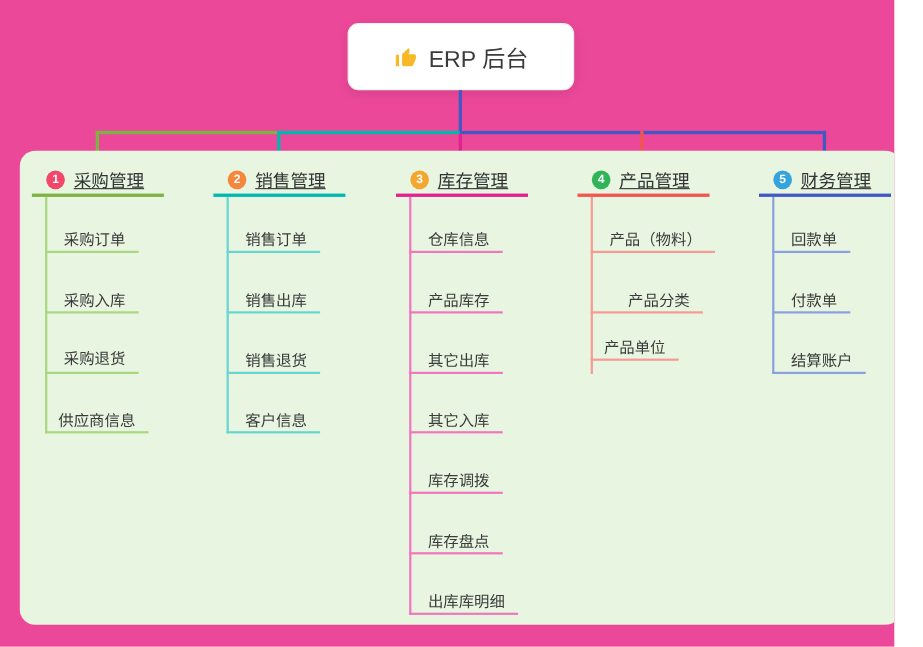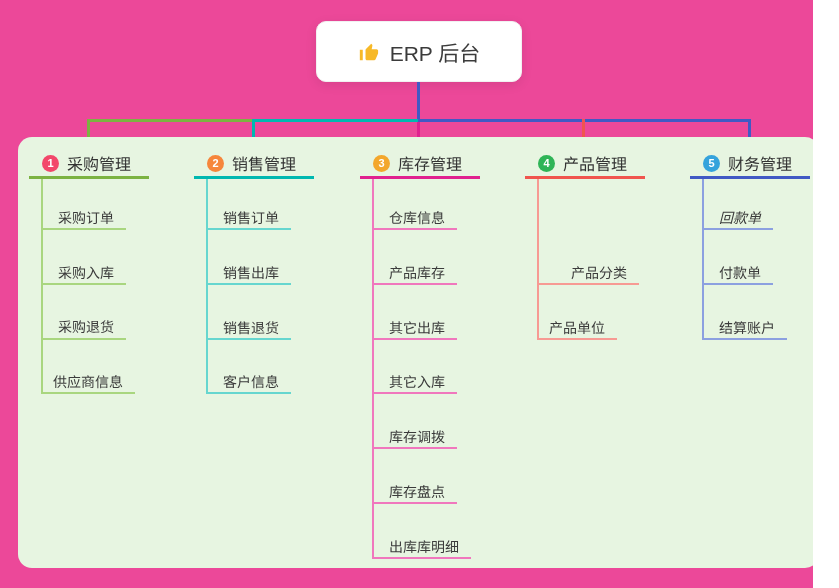--- a/index.html
+++ b/index.html
@@ -19,21 +19,21 @@
   .stem{left:417px;top:82px;width:3px;height:38px;}
 
   
   .panel{position:absolute;left:18px;top:137px;width:801px;height:431px;border-radius:14px;}
 
   
   .branch-header{position:absolute;top:150px;height:26px;display:flex;align-items:center;gap:8px;
     padding-left:13px;cursor:pointer;}
   .badge{width:17px;height:17px;border-radius:50%;color:#fff;font-size:11px;font-weight:700;
     display:flex;align-items:center;justify-content:center;flex:none;}
-  .branch-label{font-size:16px;font-weight:500;color:#333;white-space:nowrap;}
+  .branch-label{font-size:16px;font-weight:500;color:#333;white-space:nowrap;text-decoration:underline;}
   .hunderline{position:absolute;top:176px;height:3px;width:120px;}
 
   .vline{position:absolute;top:179px;width:2px;}
 
   
   .sub-item{position:absolute;height:20px;line-height:20px;padding:0 12px 0 17px;
     border-bottom:2px solid;font-size:14px;color:#3b3b3b;white-space:nowrap;cursor:pointer;}
 </style>
 </head>
 <body>
@@ -98,26 +98,27 @@
   <div class="sub-item" style="left: 372px; top: 427px; border-bottom-color: rgb(240, 119, 189);"><span>库存调拨</span></div>
   <div class="sub-item" style="left: 372px; top: 482px; border-bottom-color: rgb(240, 119, 189);"><span>库存盘点</span></div>
   <div class="sub-item" style="left: 372px; top: 537px; border-bottom-color: rgb(240, 119, 189);"><span>出库库明细</span></div>
 
   <div class="branch-header" style="left:525px;">
     <span class="badge" style="background: rgb(47, 180, 87);">4</span>
     <span class="branch-label">产品管理</span>
   </div>
   <div class="hunderline" style="left: 525px; background: rgb(240, 85, 78);"></div>
   <div class="vline" style="left: 537px; height: 161px; background: rgb(247, 154, 147);"></div>
+  <div class="sub-item" style="left: 537px; top: 208px; border-bottom-color: rgb(247, 154, 147);"><span>产品（物料）</span></div>
   <div class="sub-item" style="left: 537px; top: 263px; border-bottom-color: rgb(247, 154, 147); padding-left: 34px;"><span>产品分类</span></div>
-  <div class="sub-item" style="left: 537px; top: 318px; border-bottom-color: rgb(247, 154, 147); padding-left: 12px;"><span>产品单位</span></div>
+  <div class="sub-item" style="left: 537px; top: 306px; border-bottom-color: rgb(247, 154, 147); padding-left: 12px;"><span>产品单位</span></div>
 
   <div class="branch-header" style="left:690px;">
     <span class="badge" style="background: rgb(53, 163, 220);">5</span>
     <span class="branch-label">财务管理</span>
   </div>
   <div class="hunderline" style="left: 690px; background: rgb(65, 89, 196);"></div>
   <div class="vline" style="left: 702px; height: 161px; background: rgb(140, 160, 224);"></div>
-  <div class="sub-item" style="left: 702px; top: 208px; border-bottom-color: rgb(140, 160, 224); font-style: italic;"><span>回款单</span></div>
+  <div class="sub-item" style="left: 702px; top: 208px; border-bottom-color: rgb(140, 160, 224);"><span>回款单</span></div>
   <div class="sub-item" style="left: 702px; top: 263px; border-bottom-color: rgb(140, 160, 224);"><span>付款单</span></div>
   <div class="sub-item" style="left: 702px; top: 318px; border-bottom-color: rgb(140, 160, 224);"><span>结算账户</span></div>
 
 </div>
 
 </body></html>

